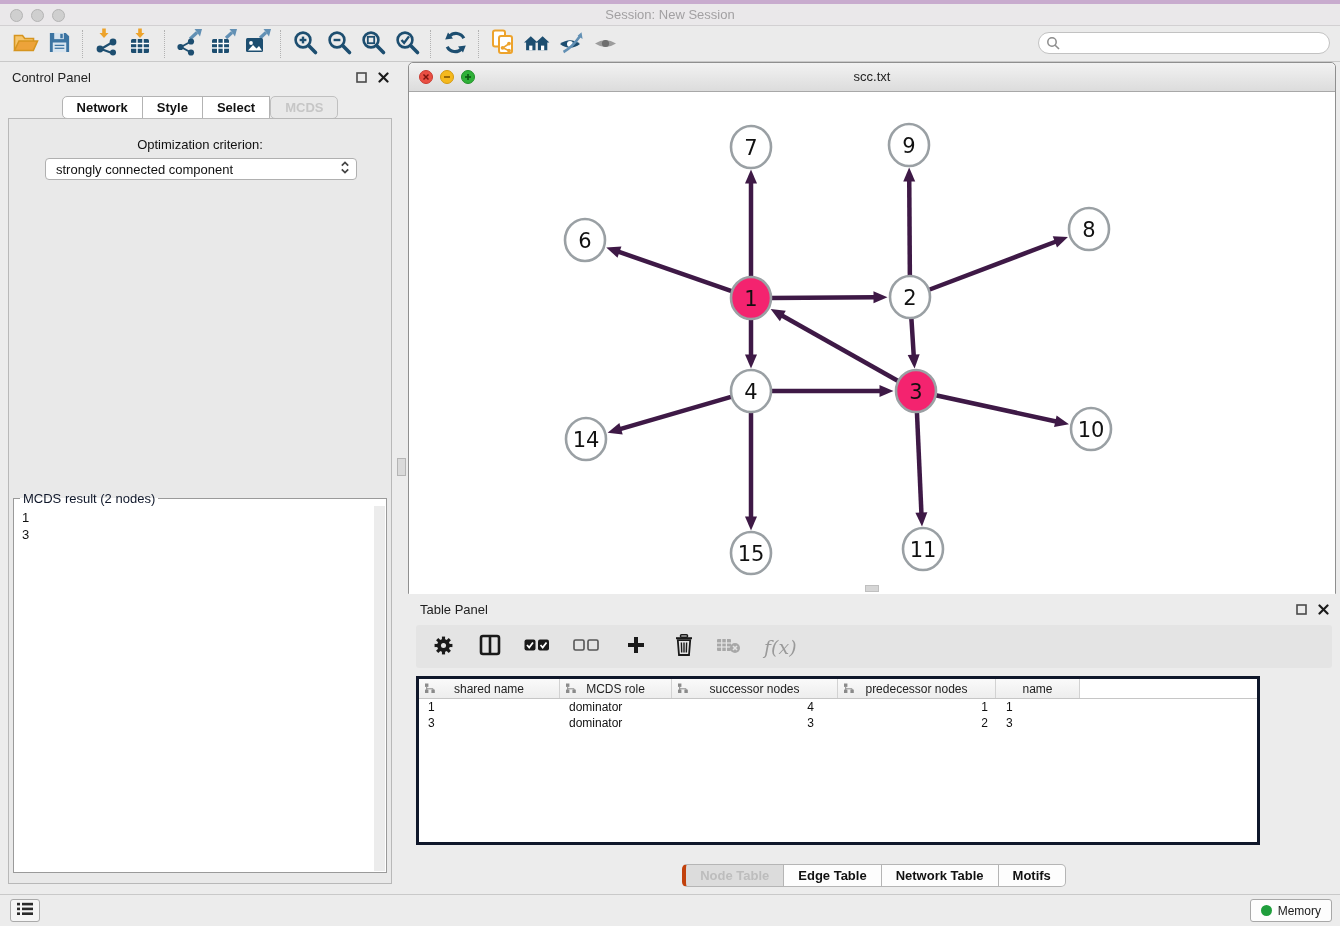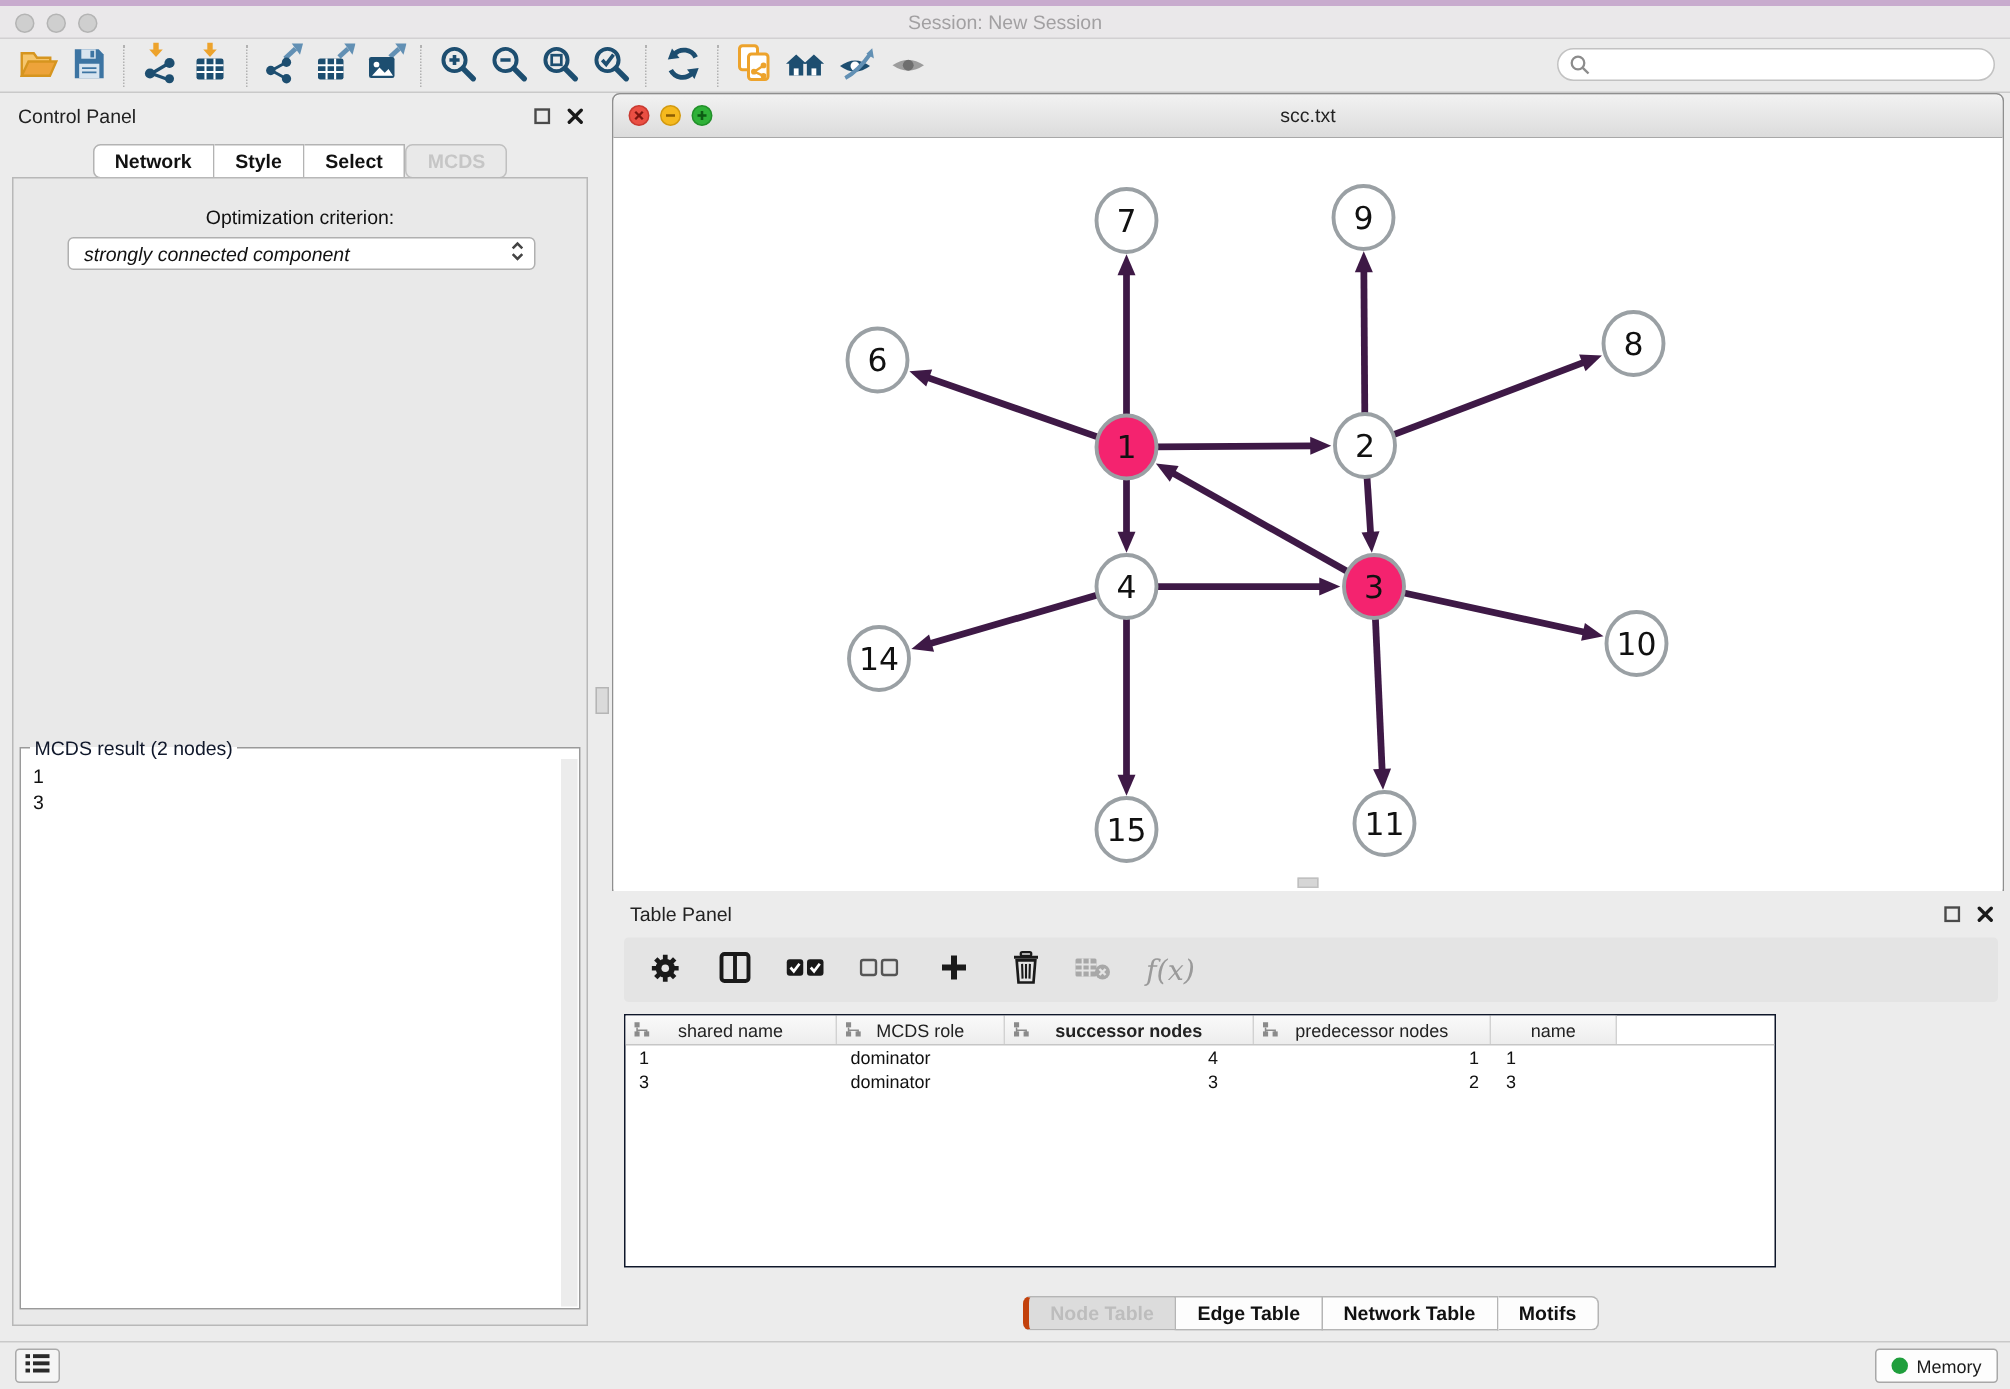--- a/index.html
+++ b/index.html
@@ -30,21 +30,21 @@
   #cp-tabs{position:absolute;left:0;right:0;top:34px;height:23px;display:flex;justify-content:center;}
   .cp-tab{height:21px;line-height:21px;padding:0 14px;background:#fff;border:1px solid #b3b3b3;border-left:none;
           font-weight:600;font-size:13px;color:#111;}
   .cp-tab:first-child{border-left:1px solid #b3b3b3;border-radius:5px 0 0 5px;}
   .cp-tab:last-child{border-radius:0 5px 5px 0;}
   .cp-tab.sel{background:#e9e9e9;color:#c6c6c6;border-radius:5px;border:1px solid #c0c0c0;}
   #cp-body{position:absolute;left:8px;top:56px;width:384px;height:766px;background:#e9e9e9;
            border:1px solid #b8b8b8;box-sizing:border-box;}
   #opt-label{position:absolute;left:0;right:0;top:18px;text-align:center;color:#111;}
   #criterion{position:absolute;left:36px;top:39px;width:312px;height:22px;background:#fff;border:1px solid #b0b0b0;
-             border-radius:4px;box-sizing:border-box;display:flex;align-items:center;padding:0 6px 0 10px;font-style:italic;}
+             border-radius:4px;box-sizing:border-box;display:flex;align-items:center;padding:0 6px 0 10px;}
   #criterion .val{flex:1;font-size:13px;color:#111;}
   #cp-buttons{position:absolute;left:0;right:0;top:71px;display:flex;justify-content:center;gap:13px;}
   .cbtn{height:22px;line-height:20px;padding:0 16px;background:#fff;border:1px solid #b3b3b3;border-radius:4px;
         font-family:"Liberation Sans",sans-serif;font-size:13px;color:#111;}
   #result-box{position:absolute;left:4px;top:372px;width:372px;height:380px;border:1px solid #9a9a9a;
               margin:0;padding:0;background:#fff;}
   #result-box legend{font-size:13px;color:#0f172a;margin-left:6px;padding:0 3px;background:transparent;}
   #result-inner{position:relative;width:100%;height:100%;}
   #result-lines{position:absolute;left:0;top:0;right:12px;bottom:0;padding:3px 8px;font-size:13px;line-height:17px;
                 white-space:pre;color:#111;}
@@ -64,21 +64,21 @@
   .light.yellow{background:#f5b91e;border:1px solid #d39a10;}
   .light.green{background:#2fb138;border:1px solid #219029;}
   #net-canvas{position:relative;width:926px;height:502px;background:#fff;overflow:hidden;}
   #net-grip{position:absolute;left:456px;bottom:2px;width:14px;height:7px;background:#d6d6d6;border:1px solid #c0c0c0;box-sizing:border-box;}
   
   #table-panel{position:absolute;left:408px;top:594px;width:932px;height:300px;}
   #tp-toolbar{position:absolute;left:8px;top:31px;width:916px;height:43px;background:#e4e4e4;border-radius:3px;
               display:flex;align-items:center;padding-left:14px;box-sizing:border-box;gap:23px;}
   .tp-ic{display:flex;align-items:center;justify-content:flex-end;min-width:24px;height:24px;}
   .fx{font-family:"DejaVu Serif",serif;font-style:italic;font-size:19px;color:#9a9a9a;}
-  #tp-table{position:absolute;left:8px;top:82px;width:768px;height:169px;background:#fff;border:1px solid #0f172a;
+  #tp-table{position:absolute;left:8px;top:82px;width:844px;height:169px;background:#fff;border:3px solid #0f172a;
             box-sizing:border-box;overflow:hidden;}
   #tp-head{display:flex;height:19px;border-bottom:1px solid #c6c6c6;}
   .th{position:relative;box-sizing:border-box;background:linear-gradient(#fafafa,#ededed);
       border-right:1px solid #d2d2d2;display:flex;align-items:center;justify-content:center;
       font-size:12px;color:#222;}
   .th .hicon{position:absolute;left:5px;top:4px;}
   .tr{display:flex;height:16px;align-items:center;}
   .td{box-sizing:border-box;font-size:12px;color:#111;overflow:hidden;white-space:nowrap;}
   #tp-tabs{position:absolute;left:0;right:0;top:270px;height:23px;display:flex;justify-content:center;}
   .bt-tab{height:21px;line-height:21px;padding:0 14px;background:#fdfdfd;border:1px solid #b5b5b5;border-left:none;
@@ -521,21 +521,21 @@
             <span class="hicon"><svg width="12" height="11" viewBox="0 0 12 11">
                 <g fill="#8b8b8b">
                   <rect x="1" y="0.5" width="3.4" height="3.4"></rect>
                   <rect x="1" y="6.6" width="3.4" height="3.4"></rect>
                   <rect x="7.4" y="6.6" width="3.4" height="3.4"></rect>
                 </g>
                 <path d="M2.7 4 v4.2 M2.7 5.8 h6.4 v2.4" stroke="#8b8b8b" fill="none"></path>
               </svg></span>
             <span>MCDS role</span>
           </div>
-          <div class="th" style="width: 166px; font-weight: bold;">
+          <div class="th" style="width: 166px;">
             <span class="hicon"><svg width="12" height="11" viewBox="0 0 12 11">
                 <g fill="#8b8b8b">
                   <rect x="1" y="0.5" width="3.4" height="3.4"></rect>
                   <rect x="1" y="6.6" width="3.4" height="3.4"></rect>
                   <rect x="7.4" y="6.6" width="3.4" height="3.4"></rect>
                 </g>
                 <path d="M2.7 4 v4.2 M2.7 5.8 h6.4 v2.4" stroke="#8b8b8b" fill="none"></path>
               </svg></span>
             <span>successor nodes</span>
           </div>

